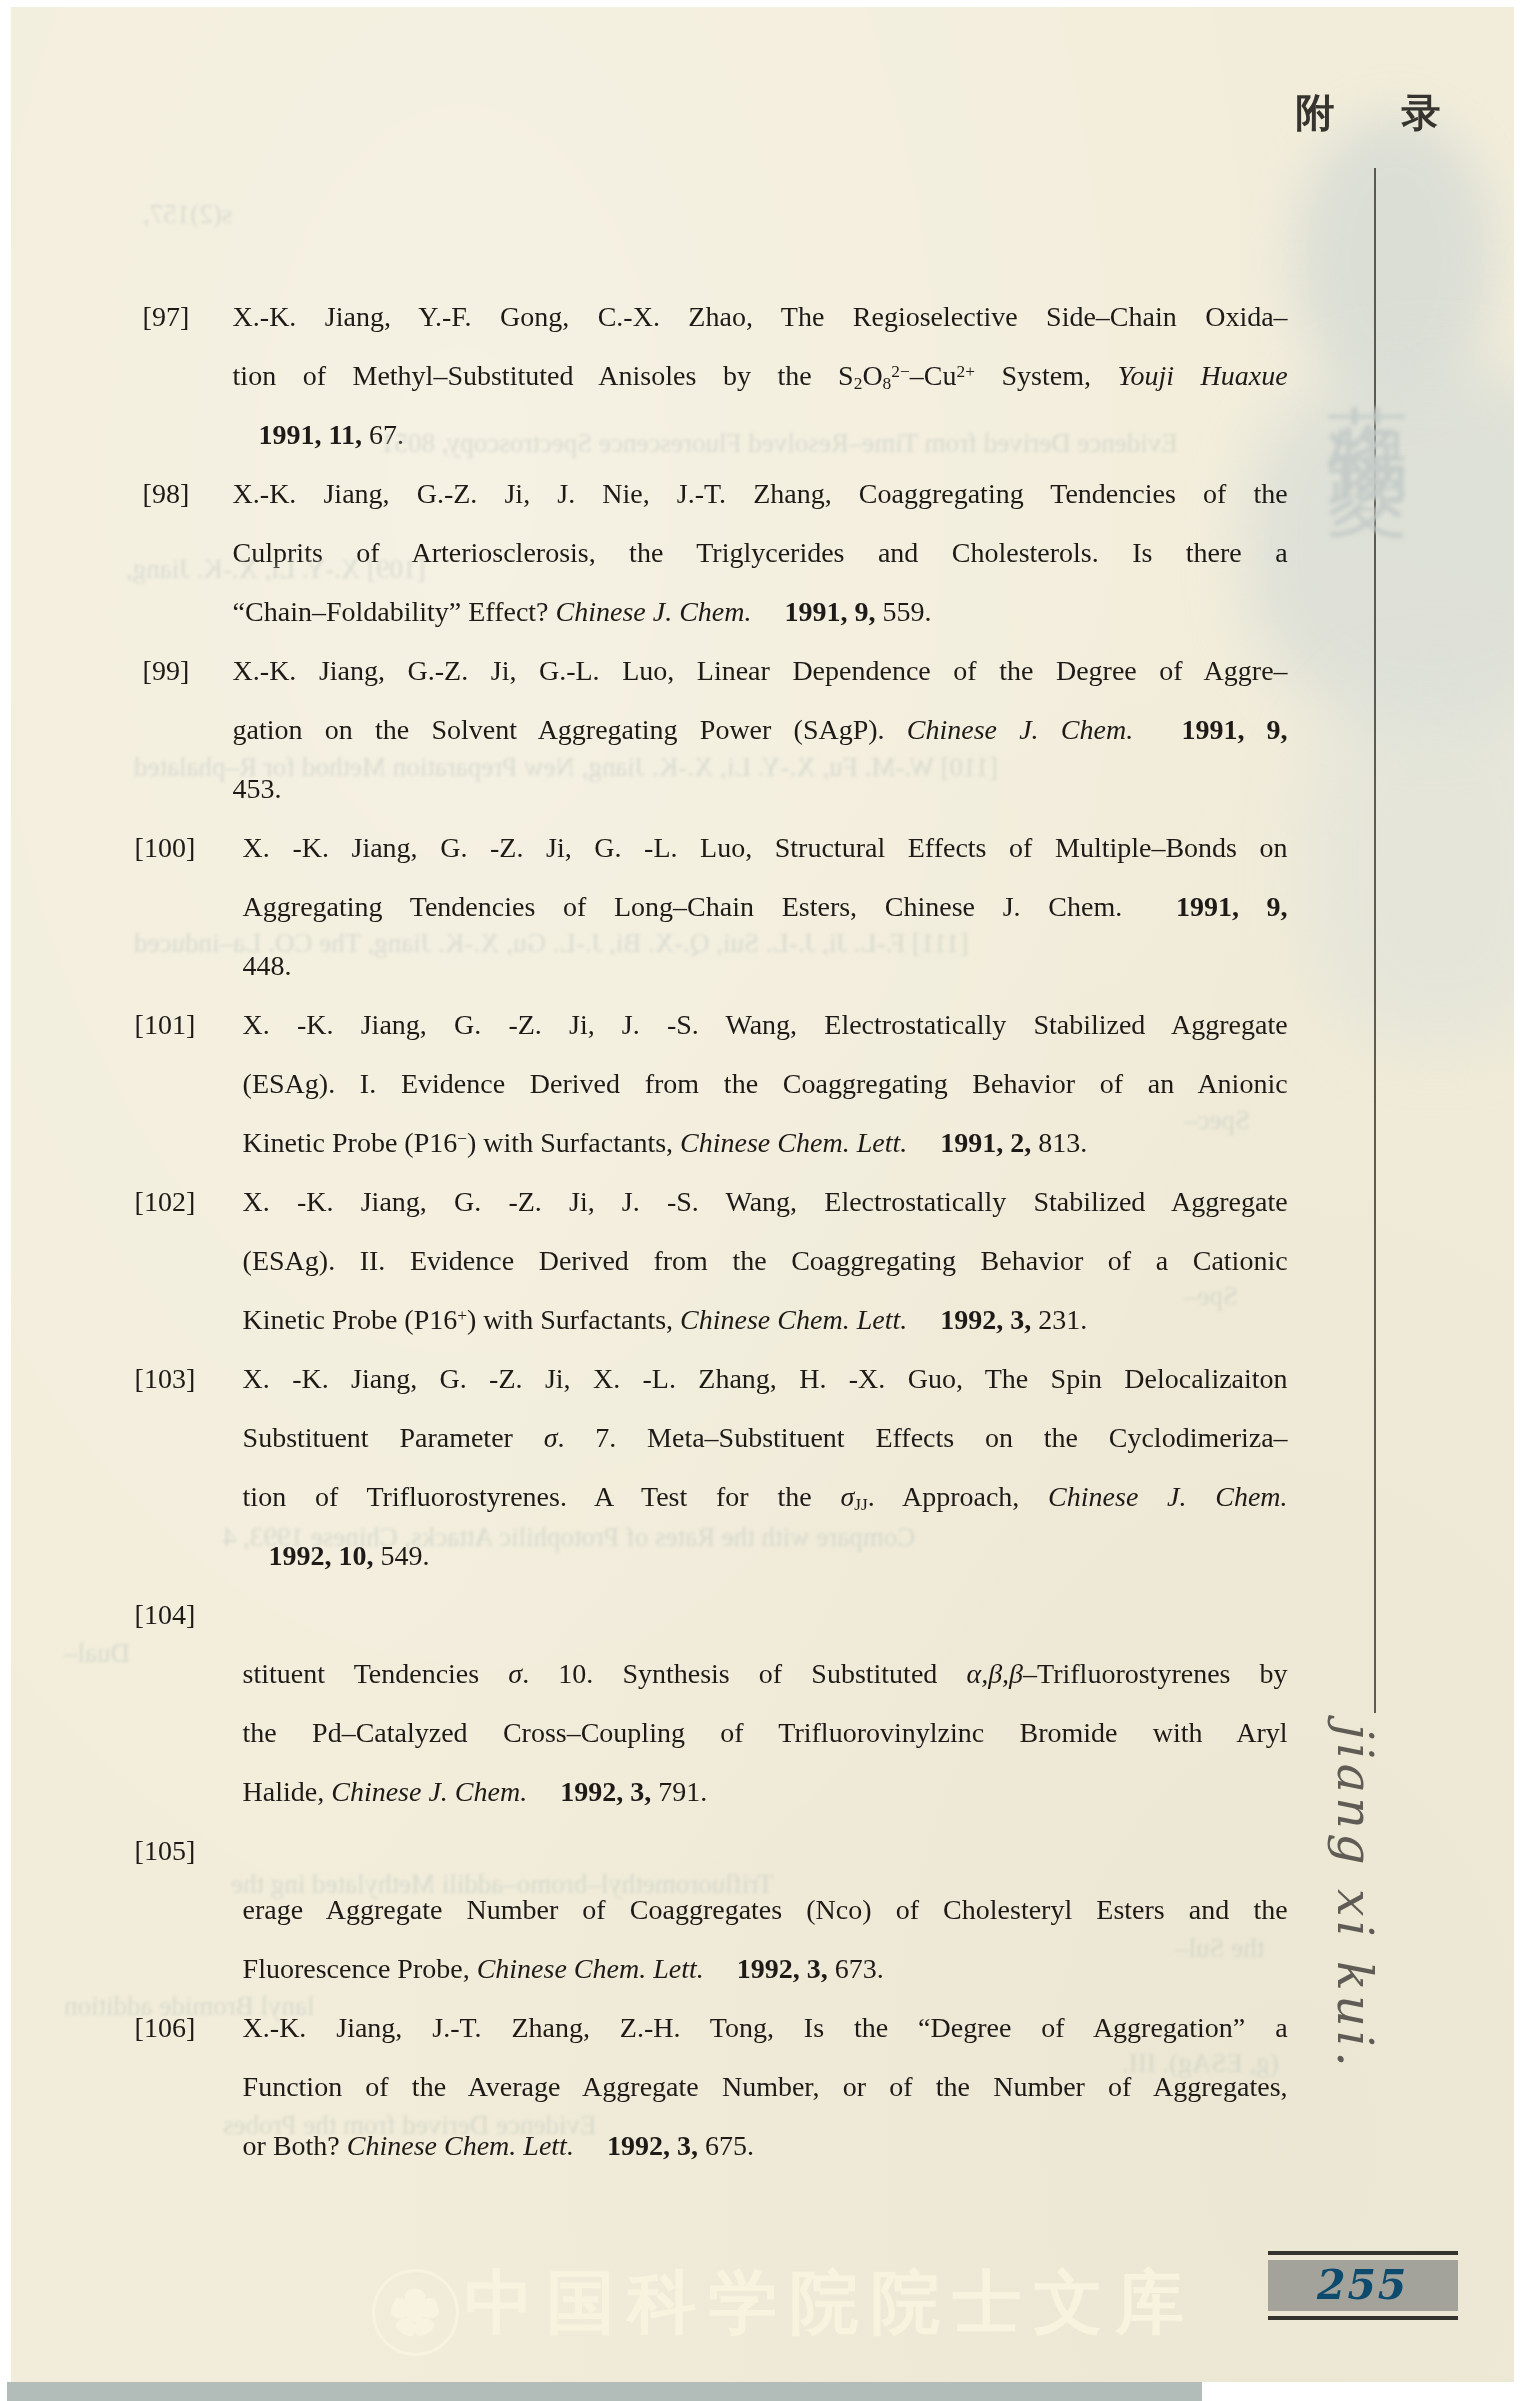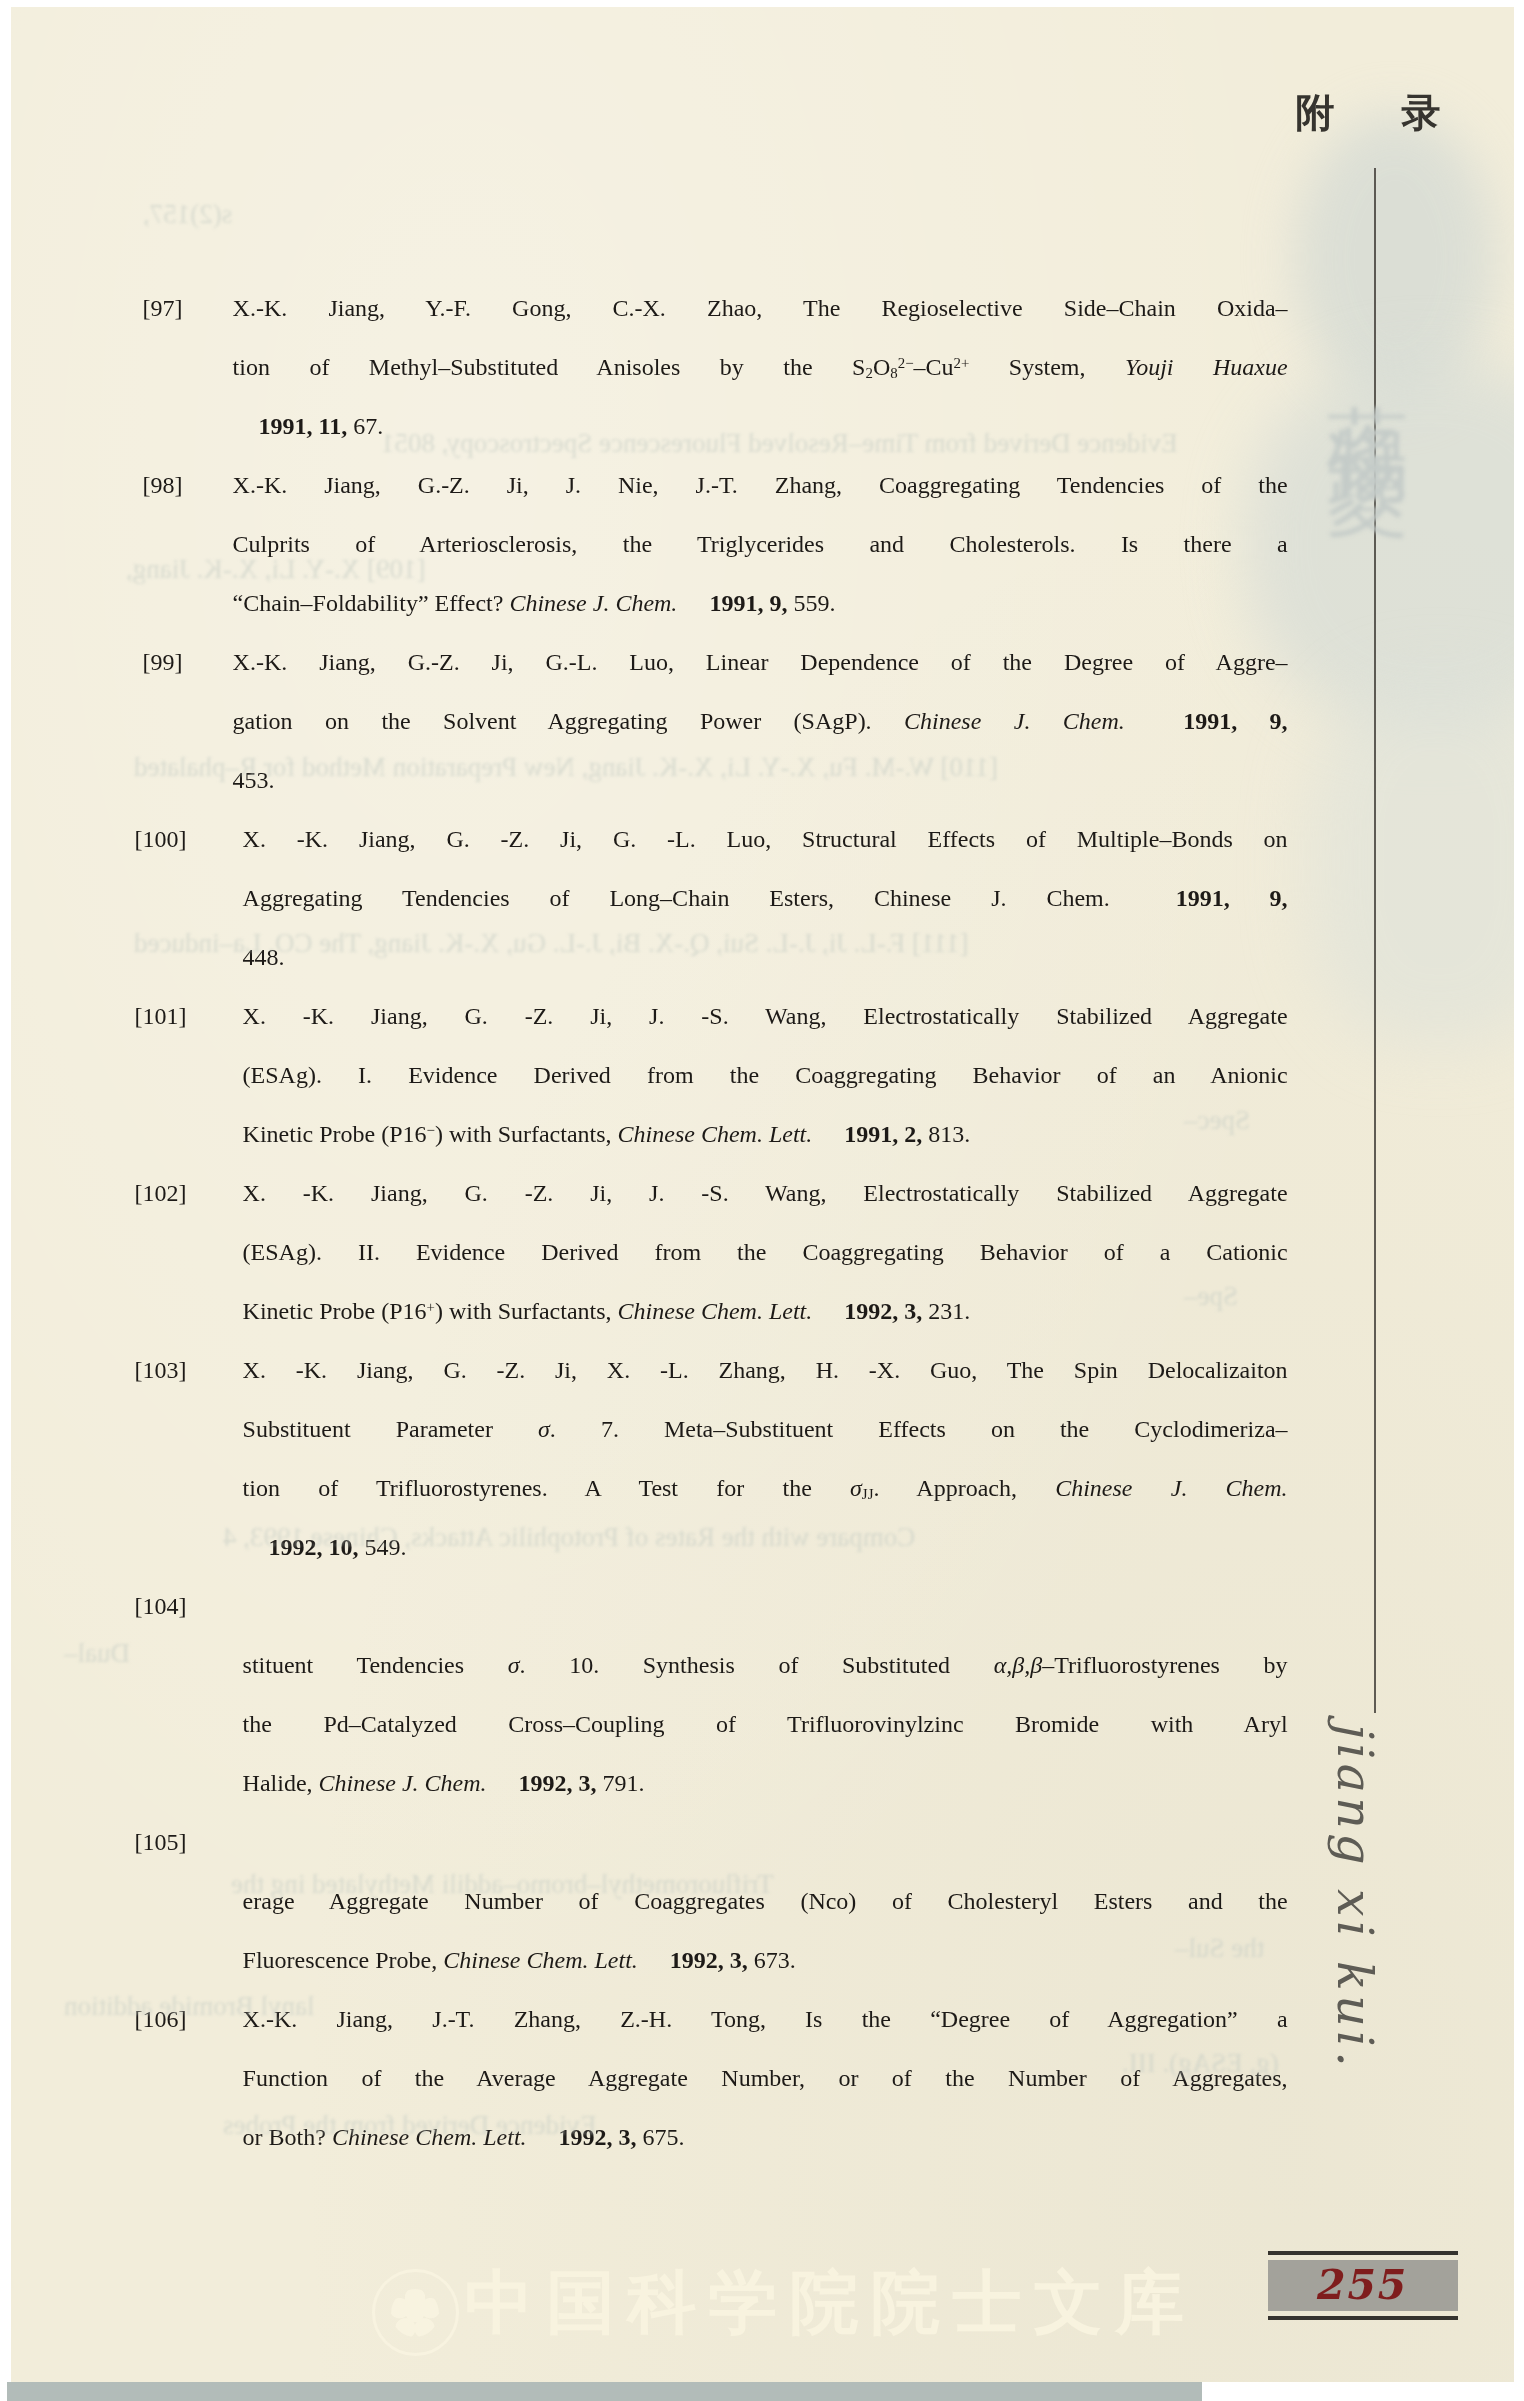--- a/index.html
+++ b/index.html
@@ -32,21 +32,21 @@
   
   .sig-cn{position:absolute;left:1303px;top:333px;writing-mode:vertical-rl;
     font-size:81px;color:#c4cbc8;letter-spacing:25px;filter:blur(2.2px);
     font-family:"DejaVu Sans",sans-serif;}
   
   .sig-rom{position:absolute;left:1372px;top:1717px;width:458px;
     transform:rotate(90deg);transform-origin:0 0;
     font-style:italic;font-size:49px;letter-spacing:4.4px;color:#5e5c55;
     filter:blur(0.5px);white-space:nowrap;font-family:"DejaVu Serif",serif;}
   
-  .refs{position:absolute;left:130px;top:272px;width:1147px;color:#1d1a17;font-size:24px;}
+  .refs{position:absolute;left:130px;top:280px;width:1147px;color:#1d1a17;font-size:28px;}
   .ref-line{position:relative;height:59px;line-height:59px;white-space:nowrap;
     text-align:justify;text-align-last:justify;}
   .ref-line.last{text-align-last:left;}
   .ref-line.w2{margin-left:92px;width:1055px;}
   .ref-line.w3{margin-left:102px;width:1045px;}
   .ref-label{position:absolute;top:0;}
   .w2 .ref-label{left:-90px;}
   .w3 .ref-label{left:-108px;}
   .it{font-style:italic;}
   .bd{font-weight:bold;margin-left:26px;}
@@ -65,21 +65,21 @@
       radial-gradient(circle at 70% 82%, #f8f3e0 0 9.7px, rgba(0,0,0,0) 10.6px),
       radial-gradient(circle at 30% 82%, #f8f3e0 0 9.7px, rgba(0,0,0,0) 10.6px),
       radial-gradient(circle at 18% 40%, #f8f3e0 0 9.7px, rgba(0,0,0,0) 10.6px);}
   .wm-text{position:absolute;left:454px;top:2250px;font-size:69px;font-weight:bold;
     color:#f8f3df;letter-spacing:12.3px;white-space:nowrap;
     font-family:"DejaVu Sans",sans-serif;filter:blur(0.4px);}
   
   .pagenum{position:absolute;left:1257px;top:2244px;width:190px;}
   .pn-rule{height:3.5px;background:#35332e;}
   .pn-bar{margin:5.3px 0;height:51px;background:#a3a29b;display:flex;align-items:center;justify-content:center;}
-  .pn-num{font-size:41px;font-weight:bold;font-style:italic;color:#7f1d1d;
+  .pn-num{font-size:41px;font-weight:bold;font-style:italic;color:#0c4a6e;
     font-family:"DejaVu Serif",serif;letter-spacing:1.8px;}
 </style>
 </head>
 <body>
 
 <div class="paper">
 
   <div class="wm-head"></div>
   <div class="wm-shoulders"></div>
   <div class="wm-body"></div>

